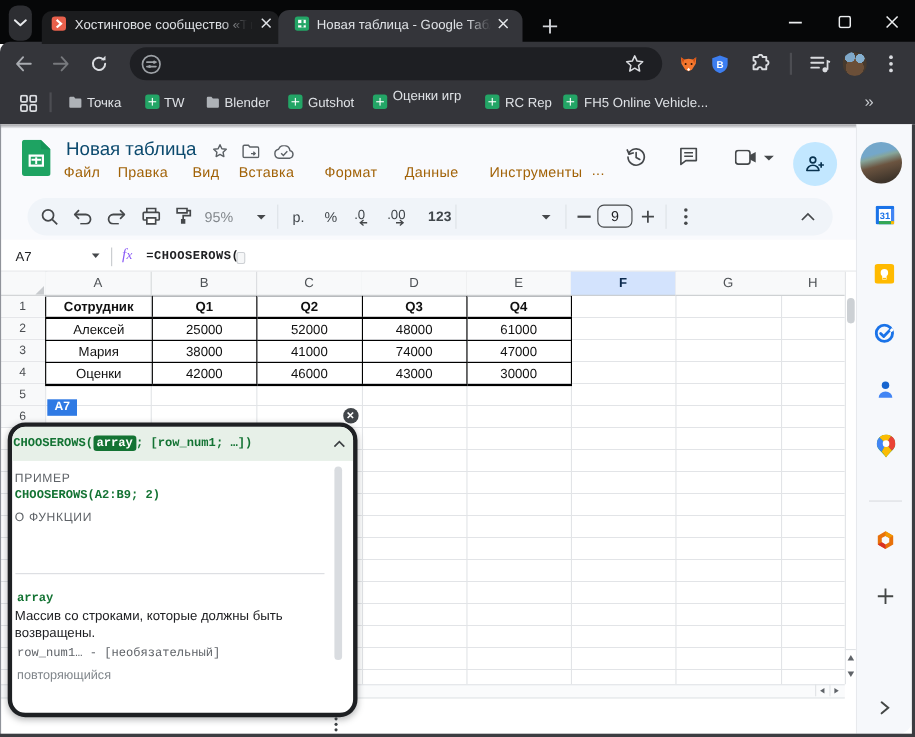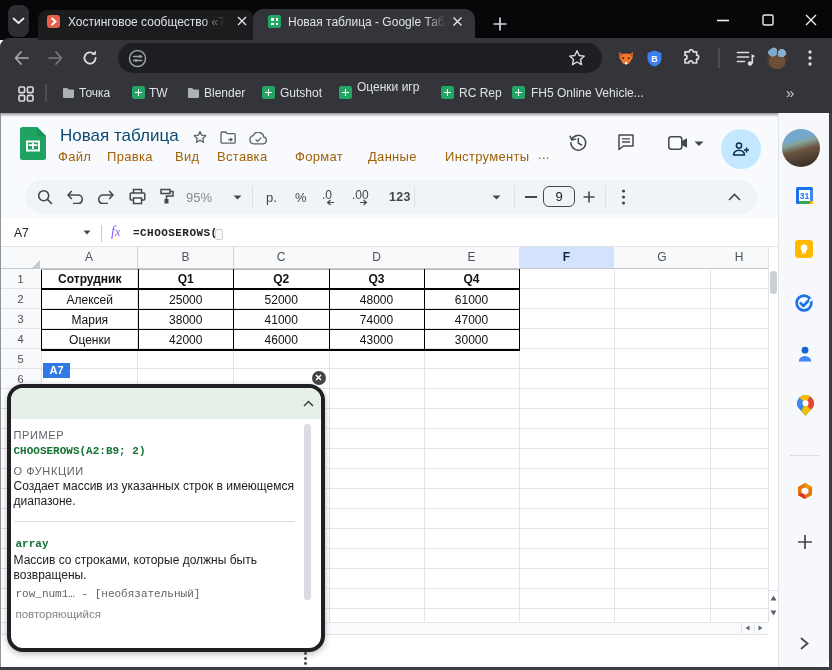--- a/index.html
+++ b/index.html
@@ -432,27 +432,27 @@
       <path d="M1.5 1.5 L7.5 6.5 L1.5 11.5" stroke="#444746" stroke-width="1.8" fill="none" stroke-linecap="round"></path>
     </svg>
 
   <div class="ab" style="left:311.5px;top:370.5px;width:14px;height:14px;border-radius:50%;background:#414549"></div>
   <svg class="ab" style="left:315px;top:374px" width="7" height="7" viewBox="0 0 7 7">
       <path d="M1 1 L6 6 M6 1 L1 6" stroke="#fff" stroke-width="1.5"></path>
     </svg>
 
   <div class="ab" id="popup">
     <div class="ab" style="left:0;top:0;width:310px;height:31px;background:#e7f0e8"></div>
+    <div class="ab mono" style="left:1px;top:9px;font-size:11px;font-weight:bold;color:#137333;white-space:nowrap">CHOOSEROWS(<span style="background:#137333;color:#fff;border-radius:3px;padding:1px 3px">array</span>; [row_num1; …])</div>
     <svg class="ab" style="left:292px;top:12px" width="11" height="7" viewBox="0 0 11 7">
         <path d="M1 6 L5.5 1.5 L10 6" stroke="#3c4043" stroke-width="1.5" fill="none"></path>
       </svg>
     <div class="ab gray" style="left:2.5px;top:41px;font-size:11px;letter-spacing:0.6px">ПРИМЕР</div>
     <div class="ab mono green" style="left:2.5px;top:57px;font-size:11px;font-weight:bold">CHOOSEROWS(A2:B9; 2)</div>
     <div class="ab gray" style="left:2.5px;top:77px;font-size:11px;letter-spacing:0.6px">О ФУНКЦИИ</div>
-    <div class="ab" style="left:2.5px;top:91px;font-size:12px;color:#202124;line-height:15px;white-space:nowrap">Создает массив из указанных строк в имеющемся<br>диапазоне.</div>
     <div class="ab" style="left:2.5px;top:133px;width:281px;height:1px;background:#dadce0"></div>
     <div class="ab mono green" style="left:4.5px;top:150px;font-size:11px;font-weight:bold">array</div>
     <div class="ab" style="left:2.5px;top:165px;font-size:12px;color:#202124;line-height:15px;white-space:nowrap">Массив со строками, которые должны быть<br>возвращены.</div>
     <div class="ab mono" style="left:4.5px;top:200px;font-size:11px;color:#5f6368">row_num1… - [необязательный]</div>
     <div class="ab" style="left:4.5px;top:220px;font-size:11.5px;color:#80868b">повторяющийся</div>
     <div class="ab" style="left:292.5px;top:36px;width:7px;height:176px;border-radius:4px;background:#d9dce0"></div>
   </div>
 
   <svg class="ab" style="left:302px;top:651px" width="7" height="16" viewBox="0 0 7 16">
       <circle cx="3.5" cy="2.5" r="1.4" fill="#3c4043"></circle>

